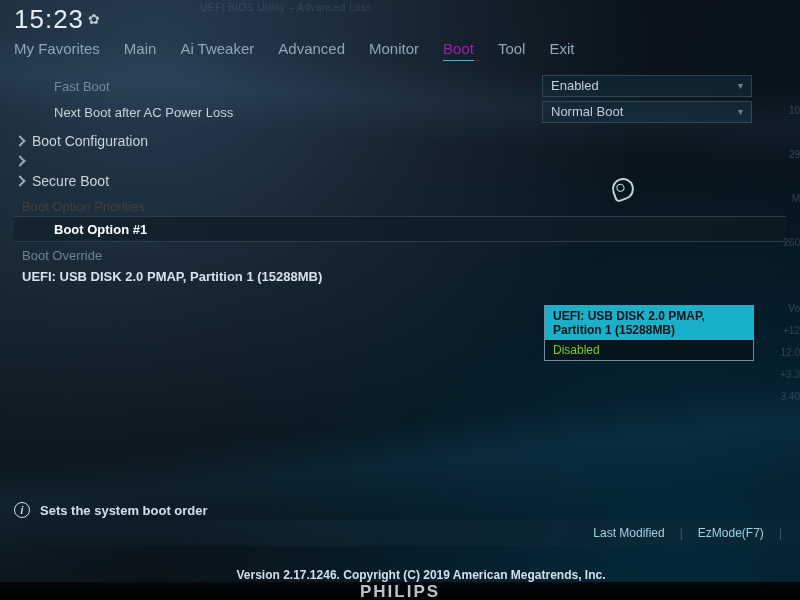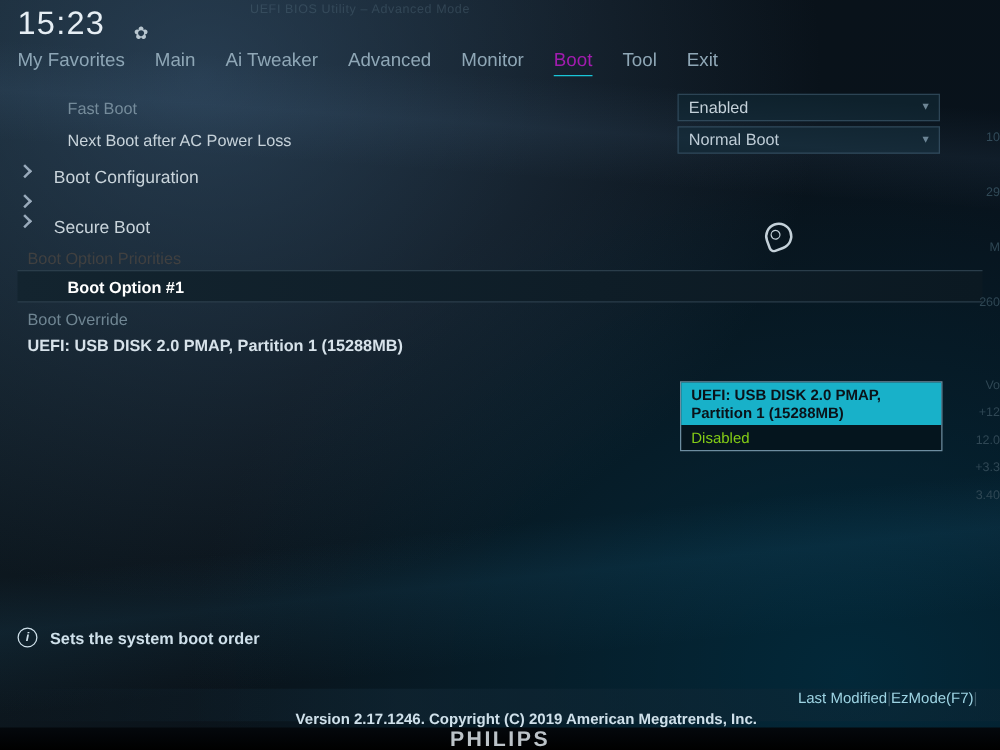--- a/index.html
+++ b/index.html
@@ -23,42 +23,42 @@
       transform:skewY(-6deg);
     }
     body::after{
       left:0; right:0; top:10%; height:80px;
       background:linear-gradient(180deg,transparent,rgba(90,130,170,.10),transparent);
       transform:skewY(4deg);
     }
     .screen{position:relative; height:100%; padding:4px 14px 0 14px;}
 
     
-    .clock-row{display:flex; align-items:flex-end; gap:23px; height:30px;}
+    .clock-row{display:flex; align-items:center; gap:4px; height:30px;}
     .clock{font-size:26px; font-weight:300; letter-spacing:1px; color:#e6eef4;}
     .gear{font-size:14px; color:#b9c7d0;}
     .faded-top{position:absolute; top:2px; left:200px; font-size:10px; color:#5a7484; letter-spacing:.5px; opacity:.35;}
 
     
     .tabs{display:flex; gap:24px; margin-top:6px; padding-bottom:8px; font-size:15px; color:#8fa7b6;}
     .tab{cursor:pointer; padding-bottom:3px;}
     .tab.active{color:#a21caf; border-bottom:1px solid #19c5d8;}
 
     .row{display:flex; align-items:center; height:26px; padding:0 8px; font-size:13px;}
     .label{flex:0 0 520px;padding-left:32px;}
     .dd{
       flex:0 0 210px; height:22px; line-height:22px; padding:0 8px;
       background:#0e212c; border:1px solid #2c4454; color:#c9d4db;
       display:flex; justify-content:space-between; align-items:center;
       cursor:pointer;
     }
     .dd .caret{font-size:10px; color:#6d8594;}
 
     .section{margin-top:4px;}
-    .item{display:flex; gap:19px; padding:4px 0 4px 2px; font-size:14px; cursor:pointer;}
+    .item{display:flex; align-items:center; gap:8px; padding:4px 0 4px 2px; font-size:14px; cursor:pointer;}
     .chevron{width:8px; height:8px; border-right:2px solid #9ab; border-top:2px solid #9ab; transform:rotate(45deg);}
     .gray{color:#778c99;}
     .header-row{color:#404040; font-size:13px; padding:6px 8px 2px;}
     .highlight{
       background:linear-gradient(90deg,#13242f 0%,#0e1d27 60%,#0b1922 100%);
       border-top:1px solid #2a3d4a; border-bottom:1px solid #2a3d4a;
       color:#fff; font-weight:700;
     }
     .dd.sel{background:#12202b; border-color:#4a6474; color:#fff; font-weight:600;}
     .dd.sel .caret{color:#cfe0ea;}
@@ -75,23 +75,23 @@
     .help-row{
       position:absolute; left:14px; bottom:82px; display:flex; align-items:center; gap:10px;
       color:#cfe0ea; font-size:13px; font-weight:600;
     }
     .info-ico{
       width:16px; height:16px; border:1.4px solid #cfe0ea; border-radius:50%;
       display:flex; align-items:center; justify-content:center; font-size:10px; font-style:italic;
     }
 
     .bottom-bar{
-      position:absolute; left:0; right:0; bottom:23px; height:26px;
+      position:absolute; left:0; right:0; bottom:54px; height:26px;
       background:linear-gradient(90deg,rgba(8,18,26,.0),rgba(18,40,54,.55) 40%,rgba(18,40,54,.3));
-      display:flex; justify-content:flex-end; gap:0; padding-right:18px;
+      display:flex; justify-content:flex-end; align-items:center; gap:15px; padding-right:18px;
       color:#9dd3e2; font-size:12px;
     }
     .pipe{color:#3d5a68;}
     .copyright{
       position:absolute; left:0; right:0; bottom:18px; text-align:center;
       color:#cfe0ea; font-size:12px; font-weight:600;margin-left:42px;
     }
 
     .side-ghost{position:absolute; right:0; top:100px; width:26px; font-size:10px; color:#2f4754; text-align:right; line-height:22px;}
 
@@ -110,21 +110,21 @@
     .philips{
       position:absolute; bottom:-2px; left:50%; transform:translateX(-50%);
       color:#bcc3c8; font-size:17px; font-weight:700; letter-spacing:2px;
     }
   </style>
 </head>
 <body>
 
 <div class="screen">
 
-  <div class="faded-top">UEFI BIOS Utility – Advanced Mode</div>
+  <div class="faded-top">UEFI BIOS Utility – Advanced Loss</div>
 
   <div class="clock-row">
     <span class="clock">15:23</span>
     <span class="gear">✿</span>
   </div>
 
   <div class="tabs" id="tabs">
       <span class="tab">My Favorites</span>
       <span class="tab">Main</span>
       <span class="tab">Ai Tweaker</span>

